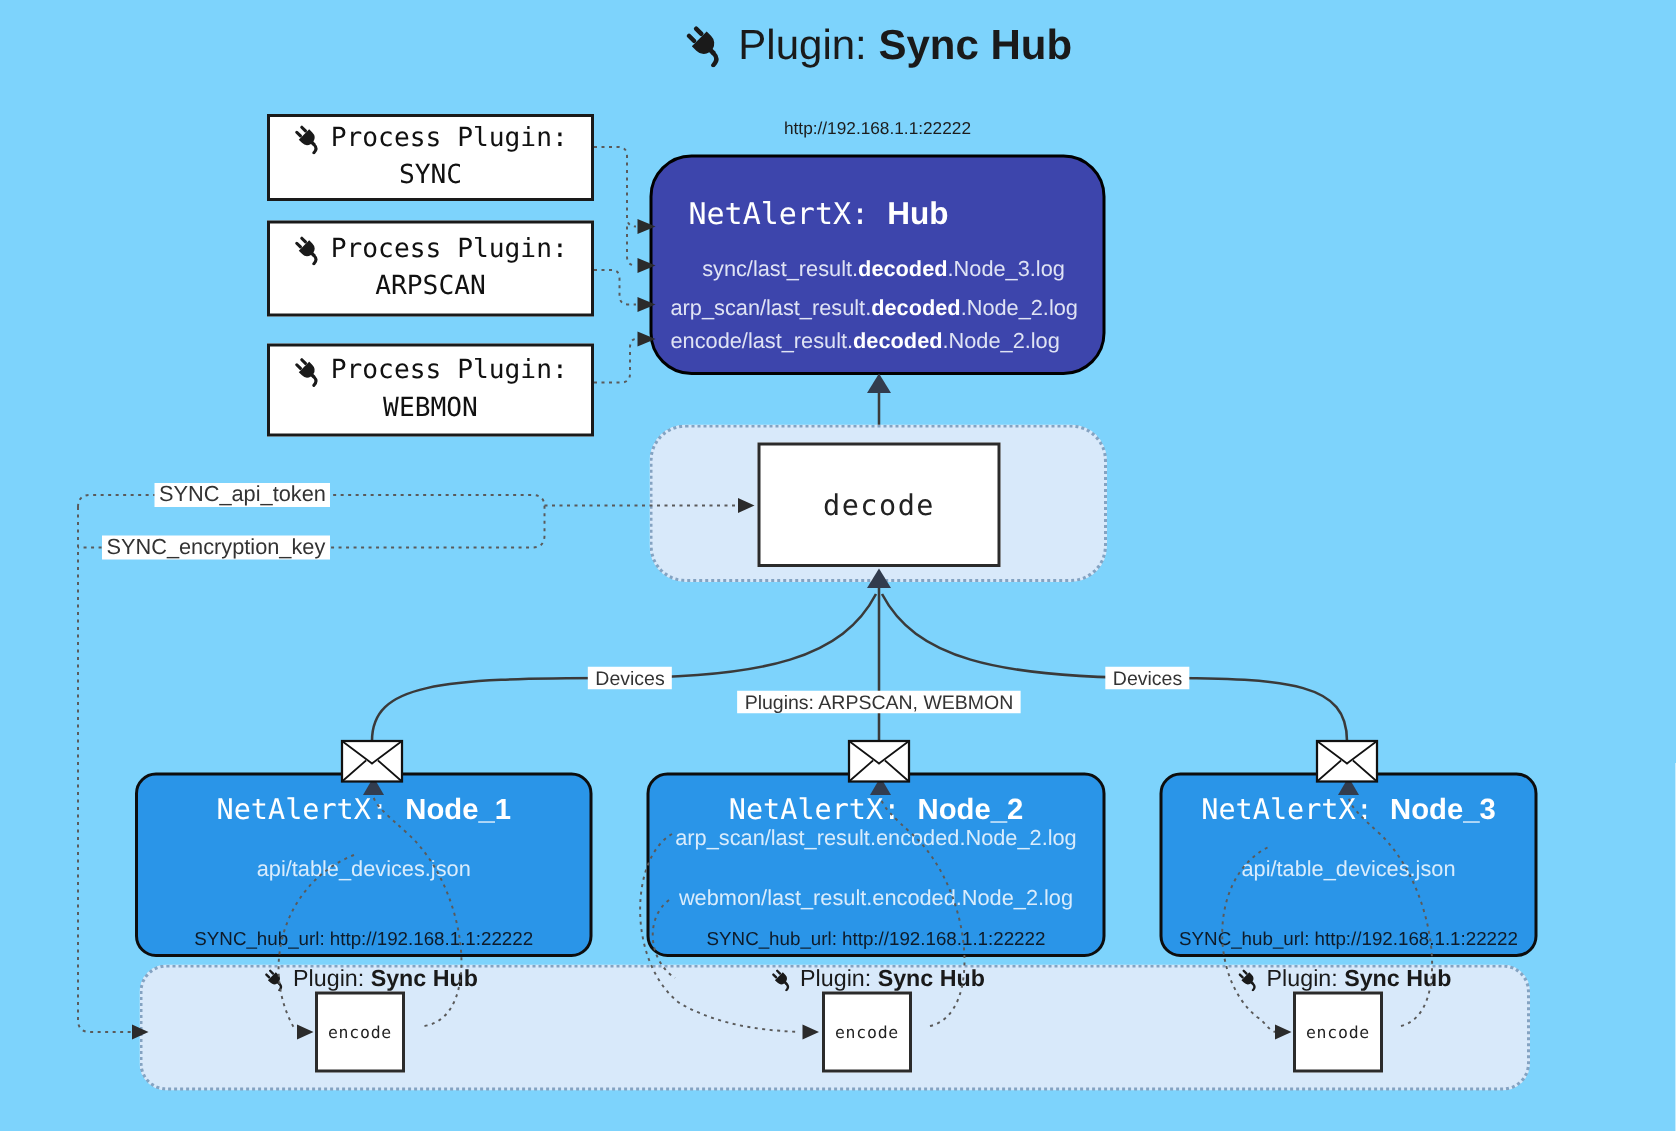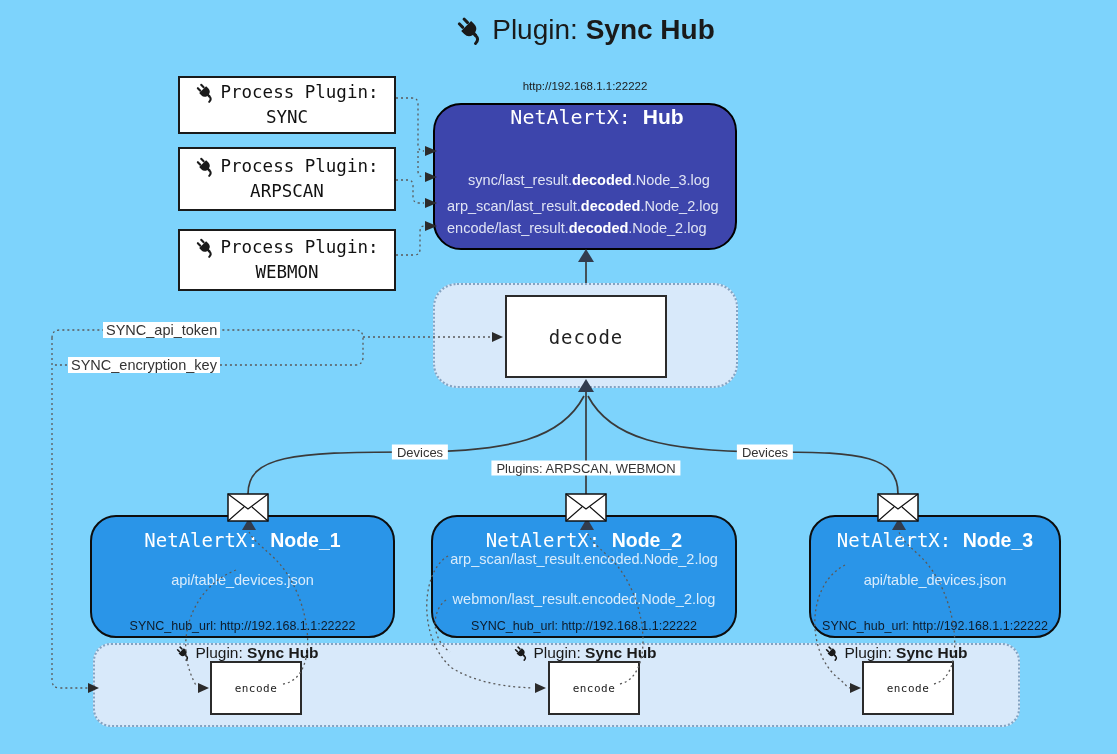--- a/index.html
+++ b/index.html
@@ -17,41 +17,41 @@
 
   
   .pbox{left:178px;width:218px;background:#fff;border:2px solid #1a1a1a;
         display:flex;flex-direction:column;justify-content:center;align-items:center;
         font-size:17.5px;color:#111;line-height:1.45;}
   .pbox .l1{display:flex;align-items:center;gap:4px;white-space:nowrap;}
 
   
   .hub{left:433px;top:103px;width:304px;height:147px;background:#3d45ac;border:2px solid #000;
        border-radius:28px;color:#fff;}
-  .hub-title{position:absolute;left:0;right:0;top:0;text-align:center;font-size:20px;white-space:nowrap;margin-left:24px;}
+  .hub-title{position:absolute;left:0;right:0;top:25px;font-size:20px;white-space:nowrap;margin-left:24px;}
   .hub-title b{font-family:"Liberation Sans",sans-serif;font-size:21px;}
   .hub-log{position:absolute;left:12px;right:4px;font-size:14.5px;color:#dfe3f4;white-space:nowrap;}
   .hub-log b{color:#fff;}
   .hub-url{left:433px;top:80px;width:304px;text-align:center;font-size:11.5px;color:#1c1c1c;}
 
   
   .panel{background:#d8e9fa;border:2px dotted #84a3c2;border-radius:24px;}
   .decode-panel{left:433px;top:283px;width:305px;height:105px;}
   .band{left:93px;top:643px;width:927px;height:84px;border-radius:18px;}
 
   .wbox{background:#fff;border:2px solid #2b2b2b;display:flex;align-items:center;justify-content:center;color:#222;}
   .decode-box{left:505px;top:295px;width:162px;height:83px;font-size:19px;letter-spacing:1px;}
-  .encode-box{width:92px;height:54px;font-size:11px;letter-spacing:.5px;}
+  .encode-box{width:60px;height:54px;font-size:11px;letter-spacing:.5px;}
 
   
   .linelabel{background:#fff;padding:0 5px;font-size:13px;color:#333;white-space:nowrap;transform:translate(-50%,-50%);}
   .setlabel{background:#fff;padding:0 3px;font-size:14.5px;color:#333;white-space:nowrap;transform:translateY(-50%);}
 
   
-  .node{top:515px;height:123px;background:#2a95e8;border:2px solid #0d0d0d;border-radius:26px;color:#fff;}
+  .node{top:515px;height:123px;background:#2a95e8;border:2px solid #0d0d0d;border-radius:14px;color:#fff;}
   .node-title{position:absolute;left:0;right:0;top:12px;text-align:center;font-size:19px;white-space:nowrap;}
   .node-title b{font-family:"Liberation Sans",sans-serif;font-size:19.5px;}
   .node-line{position:absolute;left:0;right:0;text-align:center;font-size:14.5px;color:#d9ecfc;white-space:nowrap;}
   .node-url{position:absolute;left:0;right:0;text-align:center;font-size:12.5px;color:#0e1b29;white-space:nowrap;}
 
   
   .enc-label{display:flex;align-items:center;gap:4px;font-size:15.5px;color:#1a1a1a;white-space:nowrap;
              transform:translateX(-50%);}
   .enc-label b{font-weight:700;}
 
@@ -155,21 +155,21 @@
     <div class="node-title mono"><span>NetAlertX: </span><b>Node_1</b></div>
     <div class="node-line" style="top:55px;">api/table_devices.json</div>
     <div class="node-url" style="top:102px;">SYNC_hub_url: http://192.168.1.1:22222</div>
   </div>
   <div class="el node" style="left:431px;width:306px;">
     <div class="node-title mono"><span>NetAlertX: </span><b>Node_2</b></div>
     <div class="node-line" style="top:34px;">arp_scan/last_result.encoded.Node_2.log</div>
     <div class="node-line" style="top:74px;">webmon/last_result.encoded.Node_2.log</div>
     <div class="node-url" style="top:102px;">SYNC_hub_url: http://192.168.1.1:22222</div>
   </div>
-  <div class="el node" style="left:773px;width:252px;margin-left:36px;">
+  <div class="el node" style="left:773px;width:252px;">
     <div class="node-title mono"><span>NetAlertX: </span><b>Node_3</b></div>
     <div class="node-line" style="top:55px;">api/table_devices.json</div>
     <div class="node-url" style="top:102px;">SYNC_hub_url: http://192.168.1.1:22222</div>
   </div>
 
   <div class="el panel band"></div>
 
   <div class="el enc-label" style="left:247px;top:644px;">
     <svg class="plug-sm">
         <use href="#plug-shape"></use>

